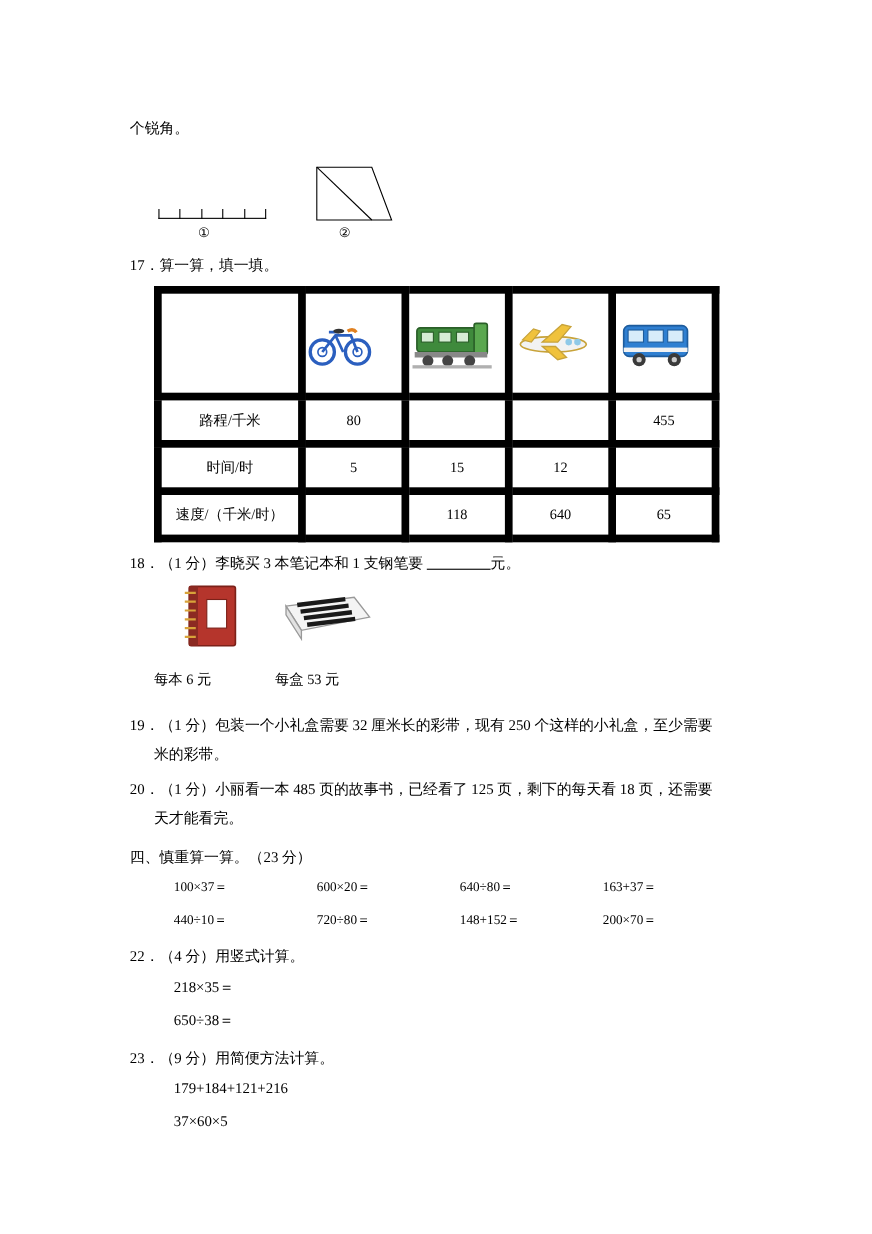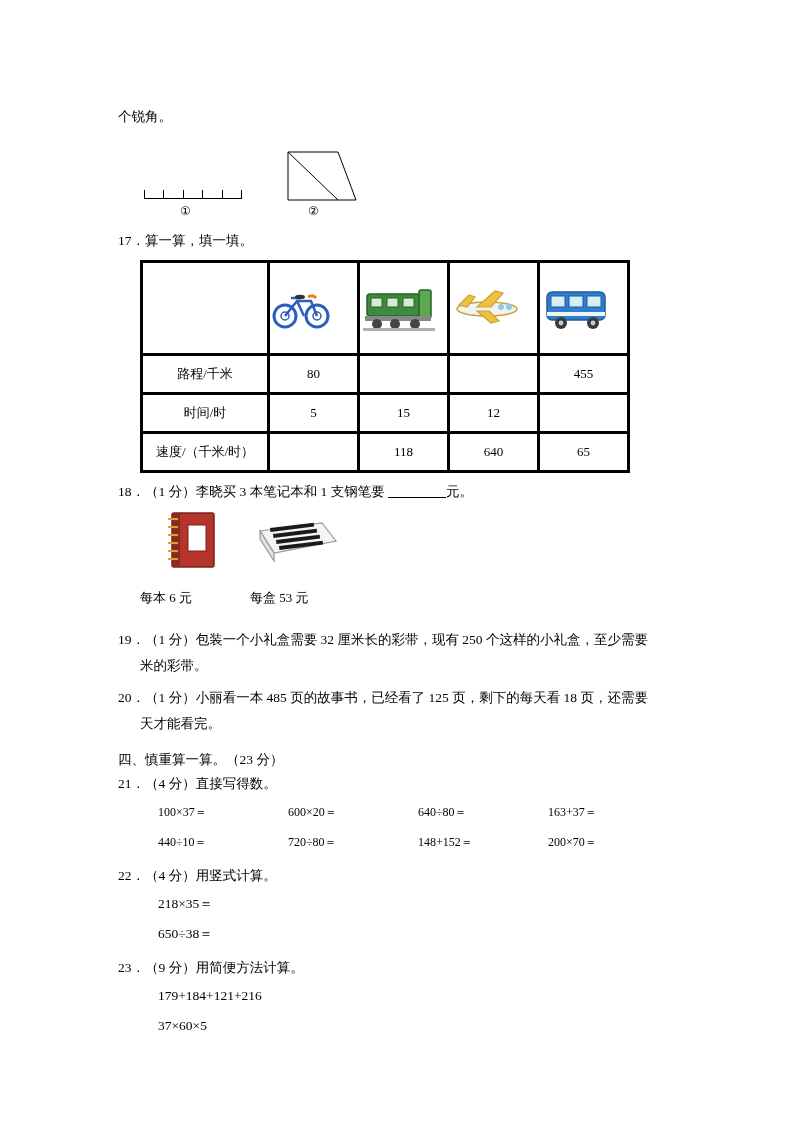--- a/index.html
+++ b/index.html
@@ -93,21 +93,21 @@
     font-size: 12px;
   }
   
   table.vehicle {
     border-collapse: collapse;
     margin-top: 6px;
     margin-left: 22px;
     table-layout: fixed;
   }
   table.vehicle td {
-    border: 3px solid #000000;
+    border: 7px solid #000000;
     text-align: center;
     vertical-align: middle;
     font-size: 13px;
     height: 34px;
   }
   table.vehicle td.head {
     width: 122px;
   }
   table.vehicle td.col {
     width: 85px;
@@ -310,23 +310,20 @@
 
     <p class="line mt6">
       <span>20．</span><span>（1 分）</span><span>小丽看一本 485 页的故事书，已经看了 125 页，剩下的每天看 18 页，还需要</span>
     </p>
     <p class="line indent-1">
       <span>天才能看完。</span>
     </p>
 
     <p class="section-title">四、慎重算一算。（23 分）</p>
 
-    <p class="line">
-      <span>21．</span><span>（4 分）</span><span>直接写得数。</span>
-    </p>
     <div class="calc-row">
       <span>100×37＝</span>
       <span>600×20＝</span>
       <span>640÷80＝</span>
       <span>163+37＝</span>
     </div>
     <div class="calc-row">
       <span>440÷10＝</span>
       <span>720÷80＝</span>
       <span>148+152＝</span>

